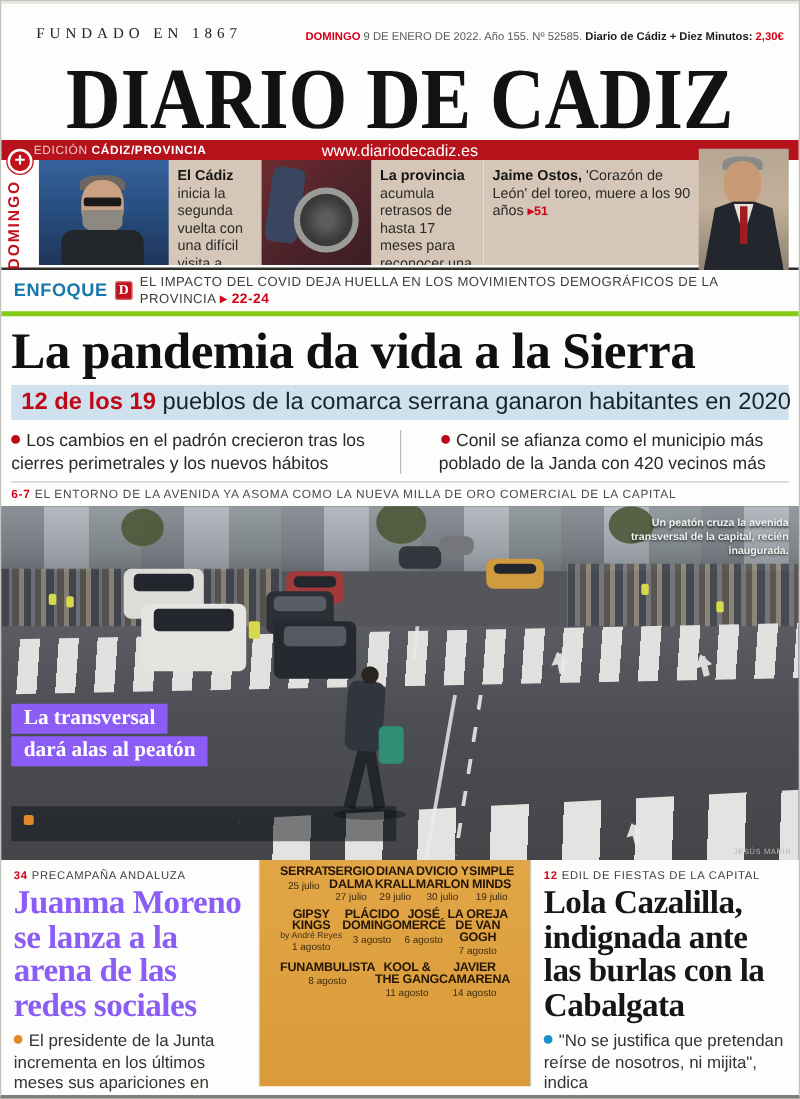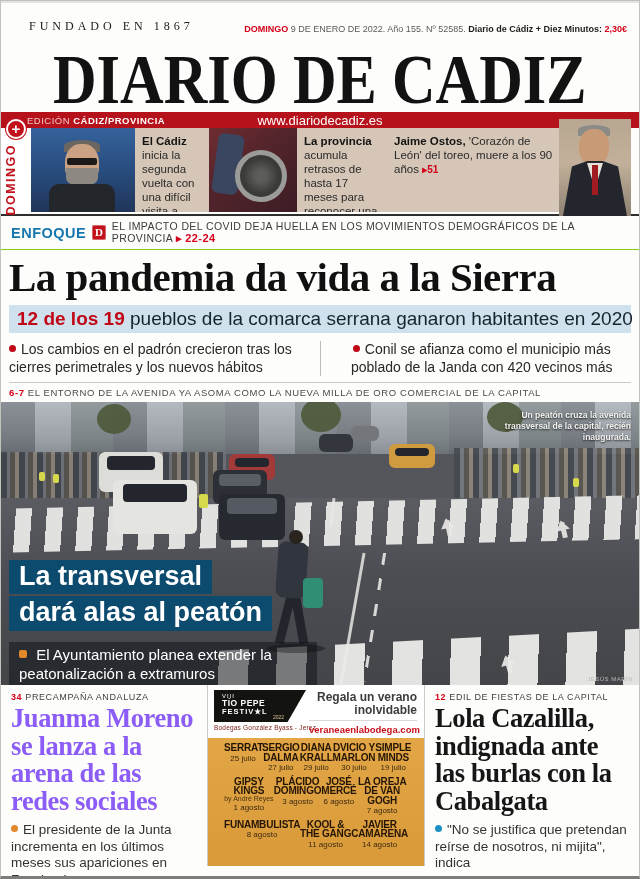--- a/index.html
+++ b/index.html
@@ -64,21 +64,21 @@
   .photo-ostos .head { position:absolute; left:20px; top:10px; width:30px; height:36px; border-radius:45%; background:#c89a76; }
   .photo-ostos .hair { position:absolute; left:19px; top:6px; width:32px; height:11px; border-radius:50% 50% 0 0; background:#8a8a88; }
   .photo-ostos .suit { position:absolute; left:4px; top:42px; width:64px; height:55px; background:#23262c;
     clip-path:polygon(0 100%,14% 10%,38% 0,62% 0,86% 10%,100% 100%); }
   .photo-ostos .shirt { position:absolute; left:28px; top:44px; width:16px; height:26px; background:#e7e2da;
     clip-path:polygon(0 0,100% 0,50% 100%); }
   .photo-ostos .tie { position:absolute; left:33px; top:46px; width:6px; height:30px; background:#a01c20; }
 
   
   .rule-dark { height:2px; background:#2e2e2c; margin:2px 0 0; }
-  .enfoque { display:flex; align-items:center; gap:6px; padding:4px 10px 4px 10px; border-bottom:1px solid #84cc16; }
+  .enfoque { display:flex; align-items:center; gap:6px; padding:4px 10px 4px 10px; border-bottom:4px solid #84cc16; }
   .enfoque .label { color:#1577ad; font-weight:bold; font-size:14.5px; letter-spacing:.5px; }
   .dc-logo { width:15px; height:15px; background:#c1121c; color:#fff; font-family:"Liberation Serif", serif;
     font-weight:bold; font-size:11px; text-align:center; line-height:15px; border-radius:2px;
     box-shadow:inset 0 0 0 1px rgba(255,255,255,.35); }
   .enfoque .text { font-size:10.5px; color:#3c3c3a; letter-spacing:.4px; }
   .enfoque .pgref { font-size:11px; }
 
   
   .lead-headline { font-family:"Liberation Serif", serif; font-weight:bold; font-size:41px; color:#101010;
     letter-spacing:-.5px; padding:6px 8px 4px; line-height:1.05; white-space:nowrap; }
@@ -122,22 +122,22 @@
   .ped { position:absolute; left:258px; top:128px; width:70px; height:140px; }
   .ped .head { position:absolute; left:30px; top:0; width:14px; height:14px; border-radius:50%; background:#2a241f; }
   .ped .body { position:absolute; left:18px; top:12px; width:30px; height:56px; border-radius:8px; background:#31353d; transform:rotate(4deg); }
   .ped .leg1 { position:absolute; left:22px; top:62px; width:9px; height:52px; background:#22252b; transform:rotate(14deg); }
   .ped .leg2 { position:absolute; left:36px; top:64px; width:9px; height:50px; background:#22252b; transform:rotate(-10deg); }
   .ped .bag { position:absolute; left:44px; top:48px; width:20px; height:30px; border-radius:4px; background:#2f8e74; }
   .ped .shadow { position:absolute; left:8px; top:114px; width:58px; height:9px; border-radius:50%; background:rgba(0,0,0,.35); }
   .ph-caption { position:absolute; right:8px; top:8px; width:132px; text-align:right;
     font-size:8.5px; font-weight:bold; color:#f2f2f0; line-height:1.3; text-shadow:0 1px 2px rgba(0,0,0,.8); }
   .ph-head { position:absolute; left:8px; top:158px; }
-  .ph-head .ln { display:table; background:#0c4a6e; color:#fff; font-weight:bold; font-size:27px;
-    padding:2px 10px 4px; line-height:1.05; }
+  .ph-head .ln { display:table; background:#8b5cf6; color:#fff; font-weight:bold; font-size:17px;
+    padding:2px 10px 4px; line-height:1.05;font-family:Liberation Serif, serif; }
   .ph-head .ln + .ln { margin-top:2px; }
   .ph-sub { position:absolute; left:8px; top:240px; background:rgba(12,16,20,.5); color:#fff;
     font-size:15px; line-height:1.25; padding:4px 10px 5px; width:308px; }
   .ph-sub .dot { width:8px; height:8px; border-radius:2px; }
   .ph-credit { position:absolute; right:6px; bottom:3px; font-size:6px; letter-spacing:.5px; color:#b9b9b7; }
 
   
   .bottom { display:flex; height:181px; }
   .bcol { padding:7px 9px 0 10px; }
   .bcol.left { width:206px; }
@@ -313,54 +313,38 @@
         <div class="head"></div>
     </div>
 
     <div class="ph-caption">Un peatón cruza la avenida transversal de la capital, recién inaugurada.</div>
 
     <div class="ph-head">
       <div class="ln">La transversal</div>
       <div class="ln">dará alas al peatón</div>
     </div>
     <div class="ph-sub">
-      <span class="dot dot-orange"></span><span> El Ayuntamiento planea extender la peatonalización a extramuros</span>
+      <span class="dot dot-orange"></span>
     </div>
     <div class="ph-credit">JESÚS MARÍN</div>
   </div>
 
   <div class="bottom">
 
     <div class="bcol left">
       <div class="kicker">
         <span class="kick-num">34</span><span> PRECAMPAÑA ANDALUZA</span>
       </div>
       <div class="bhead blue">Juanma Moreno se lanza a la arena de las redes sociales</div>
       <div class="bbullet">
         <span class="dot dot-orange"></span><span>El presidente de la Junta incrementa en los últimos meses sus apariciones en Facebook</span>
       </div>
     </div>
 
     <div class="ad">
-      <div class="ad-head">
-        <div class="ad-logo">
-          <div class="l1">VIII</div>
-          <div class="l2">TÍO PEPE</div>
-          <div class="l3">FESTIV★L</div>
-          <div class="yr">2022</div>
-        </div>
-        <div class="ad-bodegas">Bodegas González Byass - Jerez</div>
-        <div class="ad-right">
-          <div class="ad-tag">
-            <div>Regala un verano</div>
-            <div>inolvidable</div>
-          </div>
-          <div class="ad-site">veraneaenlabodega.com</div>
-        </div>
-      </div>
       <div class="ad-gold">
         <div class="ad-row">
           <div class="act" style="width:38px;">
               <div class="nm">SERRAT</div>
               <div class="dt">25 julio</div>
             </div>
           <div class="act" style="width:42px;">
               <div class="nm">SERGIO DALMA</div>
               <div class="dt">27 julio</div>
             </div>

